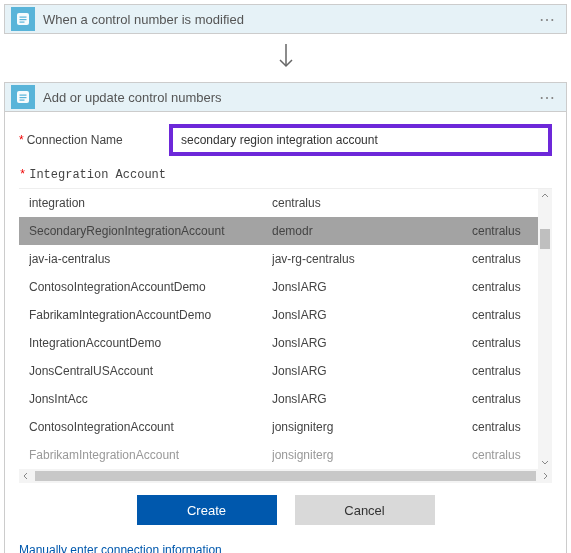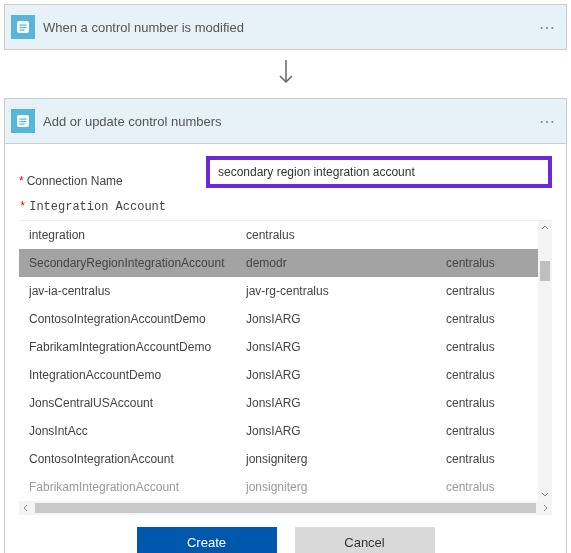--- a/index.html
+++ b/index.html
@@ -1,37 +1,37 @@
 <!DOCTYPE html>
 <html><head>
 <meta charset="utf-8">
 <style>
 * { box-sizing: border-box; margin: 0; padding: 0; }
 body { font-family: "Segoe UI", Arial, sans-serif; font-size: 13px; color: #333; background: #fff; width: 571px; }
 
 .card { border: 1px solid #ccc; margin: 4px; background: #fff; }
-.card-header { background: #e6f2f7; display: flex; align-items: center; height: 44px; padding: 0 10px 0 6px; }
+.card-header { background: #e6f2f7; display: flex; align-items: center; height: 28px; padding: 0 10px 0 6px; }
 .card-icon { width: 24px; height: 24px; background: #59b4d9; display: flex; align-items: center; justify-content: center; margin-right: 8px; }
 .card-icon svg { fill: #fff; }
 .card-title { flex: 1; color: #555; font-size: 13px; }
 .more { color: #888; font-size: 16px; letter-spacing: 1px; cursor: pointer; }
 
 .connector { display: flex; justify-content: center; padding: 6px 0; }
 .connector svg { stroke: #666; fill: none; }
 
 .body { padding: 12px 14px 8px 14px; border-top: 1px solid #ccc; }
-.form-row { display: flex; align-items: flex-end; margin-bottom: 12px; gap: 37px; }
+.form-row { display: flex; align-items: center; margin-bottom: 12px; }
 .label { width: 150px; font-size: 12px; color: #444; }
 .req::before { content: "*"; color: #e00; margin-right: 3px; }
 .input { flex: 1; height: 26px; border: 4px solid #6d28d9; padding: 12px 8px; font-size: 12px; color: #333; }
 
 .table-wrap { position: relative; border-top: 1px solid #eee; }
 .row { display: flex; align-items: center; height: 28px; padding: 0 10px; font-size: 12px; color: #444; }
 .row.sel { background: #a3a3a3; }
-.col1 { width: 217px; white-space: nowrap; overflow: hidden; }
+.col1 { width: 243px; white-space: nowrap; overflow: hidden; }
 .col2 { width: 200px; white-space: nowrap; overflow: hidden; }
 .col3 { flex: 1; white-space: nowrap; overflow: hidden; }
 .fade { color: #999; }
 
 .sb-vert { position: absolute; right: 0; top: 0; bottom: 0; width: 14px; background: #f4f4f4; }
 .sb-vert .arrow { width:14px; height:14px; display:flex; align-items:center; justify-content:center; }
 .sb-vert .thumb { position:absolute; top:40px; height:20px; width:10px; left:2px; background:#bfbfbf; }
 .sb-horiz { height: 14px; background: #f4f4f4; display:flex; align-items:center; margin-top:0; }
 .sb-horiz .arrow { width:14px; height:14px; display:flex; align-items:center; justify-content:center; }
 .sb-horiz .track { flex:1; height:10px; margin:0 2px; background:#c8c8c8; }

